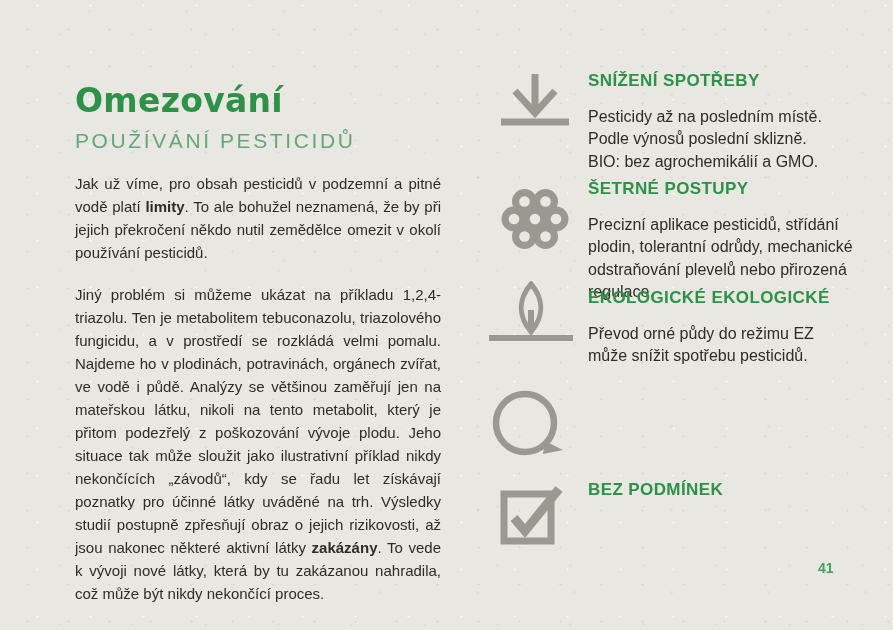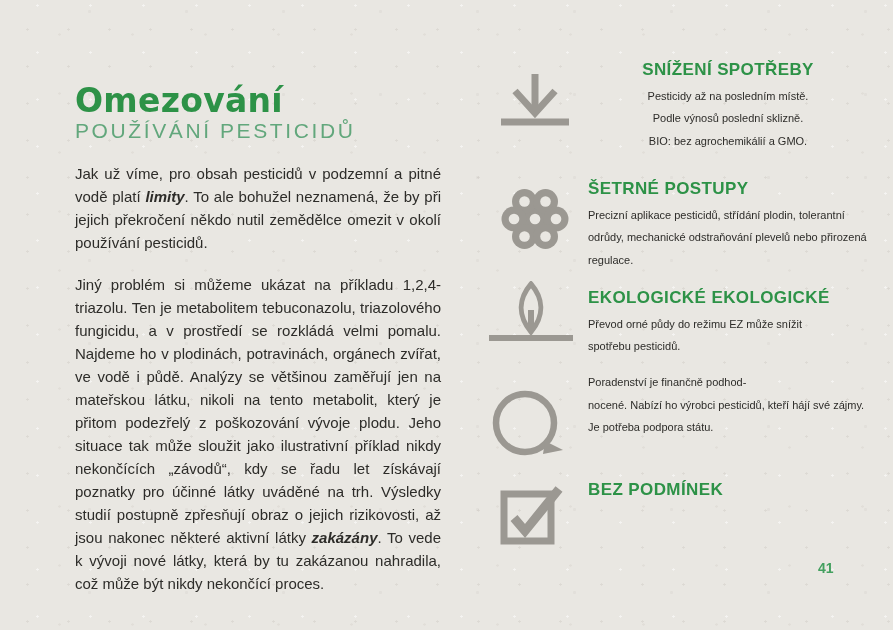--- a/index.html
+++ b/index.html
@@ -22,40 +22,41 @@
   }
 
   
   .left-col { position:absolute; left:75px; top:84px; width:366px; }
   .title {
     font-family:"DejaVu Sans", sans-serif;
     font-size:33px; font-weight:700; letter-spacing:.3px;
     color:#2d9247; line-height:1.05;
   }
   .subtitle {
+    margin-top:10px;
     font-size:21px; font-weight:400; letter-spacing:2.6px;
     color:#62a77c;
   }
   .para {
     margin-top:19px;
     font-size:15px; line-height:23px;
     text-align:justify;
     color:#2d2c29;
   }
-  .para .bold { font-weight:700;font-style:italic; }
+  .para .bold { font-weight:700; }
 
   
   .r-item { position:absolute; left:588px; width:280px; }
   .r-head {
     font-size:17px; font-weight:700; letter-spacing:.4px;
     color:#2d9247; line-height:1.15;
   }
   .r-body {
-    margin-top:5px;
-    font-size:11px; line-height:22.5px;
+    margin-top:15px;
+    font-size:16px; line-height:22.5px;
     color:#2d2c29;
     white-space:pre-line;
   }
   .r-icon { position:absolute; }
   .r-icon svg { display:block; }
 
   
   .page-num {
     position:absolute; left:818px; top:560px;
     font-size:14px; font-weight:700; color:#43a05f;
@@ -75,21 +76,21 @@
     <p class="para"><span>Jiný problém si můžeme ukázat na příkladu 1,2,4-triazolu. Ten je metabolitem tebuconazolu, triazolového fungicidu, a v prostředí se rozkládá velmi pomalu. Najdeme ho v plodinách, potravinách, orgánech zvířat, ve vodě i půdě. Analýzy se většinou zaměřují jen na mateřskou látku, nikoli na tento metabolit, který je přitom podezřelý z poškozování vývoje plodu. Jeho situace tak může sloužit jako ilustrativní příklad nikdy nekončících „závodů“, kdy se řadu let získávají poznatky pro účinné látky uváděné na trh. Výsledky studií postupně zpřesňují obraz o jejich rizikovosti, až jsou nakonec některé aktivní látky </span><span class="bold">zakázány</span><span>. To vede k vývoji nové látky, která by tu zakázanou nahradila, což může být nikdy nekončící proces.</span></p>
   </div>
 
   <span class="r-icon" style="left:500px; top:74px;">
     <svg width="70" height="52" viewBox="0 0 70 52" fill="none" stroke="#9b9892" stroke-width="7">
       <line x1="35" y1="0" x2="35" y2="34"></line>
       <path d="M15 17 L35 39 L55 17"></path>
       <line x1="1" y1="48" x2="69" y2="48"></line>
     </svg>
   </span>
-  <div class="r-item" style="top:60px;text-align:center;">
+  <div class="r-item" style="top:71px;">
     <div class="r-head">SNÍŽENÍ SPOTŘEBY</div>
     <div class="r-body">Pesticidy až na posledním místě.
 Podle výnosů poslední sklizně.
 BIO: bez agrochemikálií a GMO.</div>
   </div>
 
   <span class="r-icon" style="left:499px; top:188px;">
     <svg width="72" height="62" viewBox="0 0 72 62">
       <defs>
         <mask id="berryholes">
@@ -131,22 +132,20 @@
     <div class="r-body">Převod orné půdy do režimu EZ může snížit spotřebu pesticidů.</div>
   </div>
 
   <span class="r-icon" style="left:492px; top:390px;">
     <svg width="80" height="72" viewBox="0 0 80 72">
       <circle cx="33" cy="33" r="29" fill="none" stroke="#9b9892" stroke-width="6.5"></circle>
       <path d="M53 51 L71 60 L51 64 Z" fill="#9b9892"></path>
     </svg>
   </span>
   <div class="r-item" style="top:366px;">
-    <div class="r-body">Poradenství je finančně podhod-
-nocené. Nabízí ho výrobci pesticidů, kteří hájí své zájmy. Je potřeba podpora státu.</div>
   </div>
 
   <span class="r-icon" style="left:500px; top:481px;">
     <svg width="64" height="64" viewBox="0 0 64 64" fill="none" stroke="#9b9892">
       <rect x="4" y="13" width="47" height="47" stroke-width="7"></rect>
       <path d="M14 37 L25 50 L59 8" stroke-width="9"></path>
     </svg>
   </span>
   <div class="r-item" style="top:480px;">
     <div class="r-head">BEZ PODMÍNEK</div>

